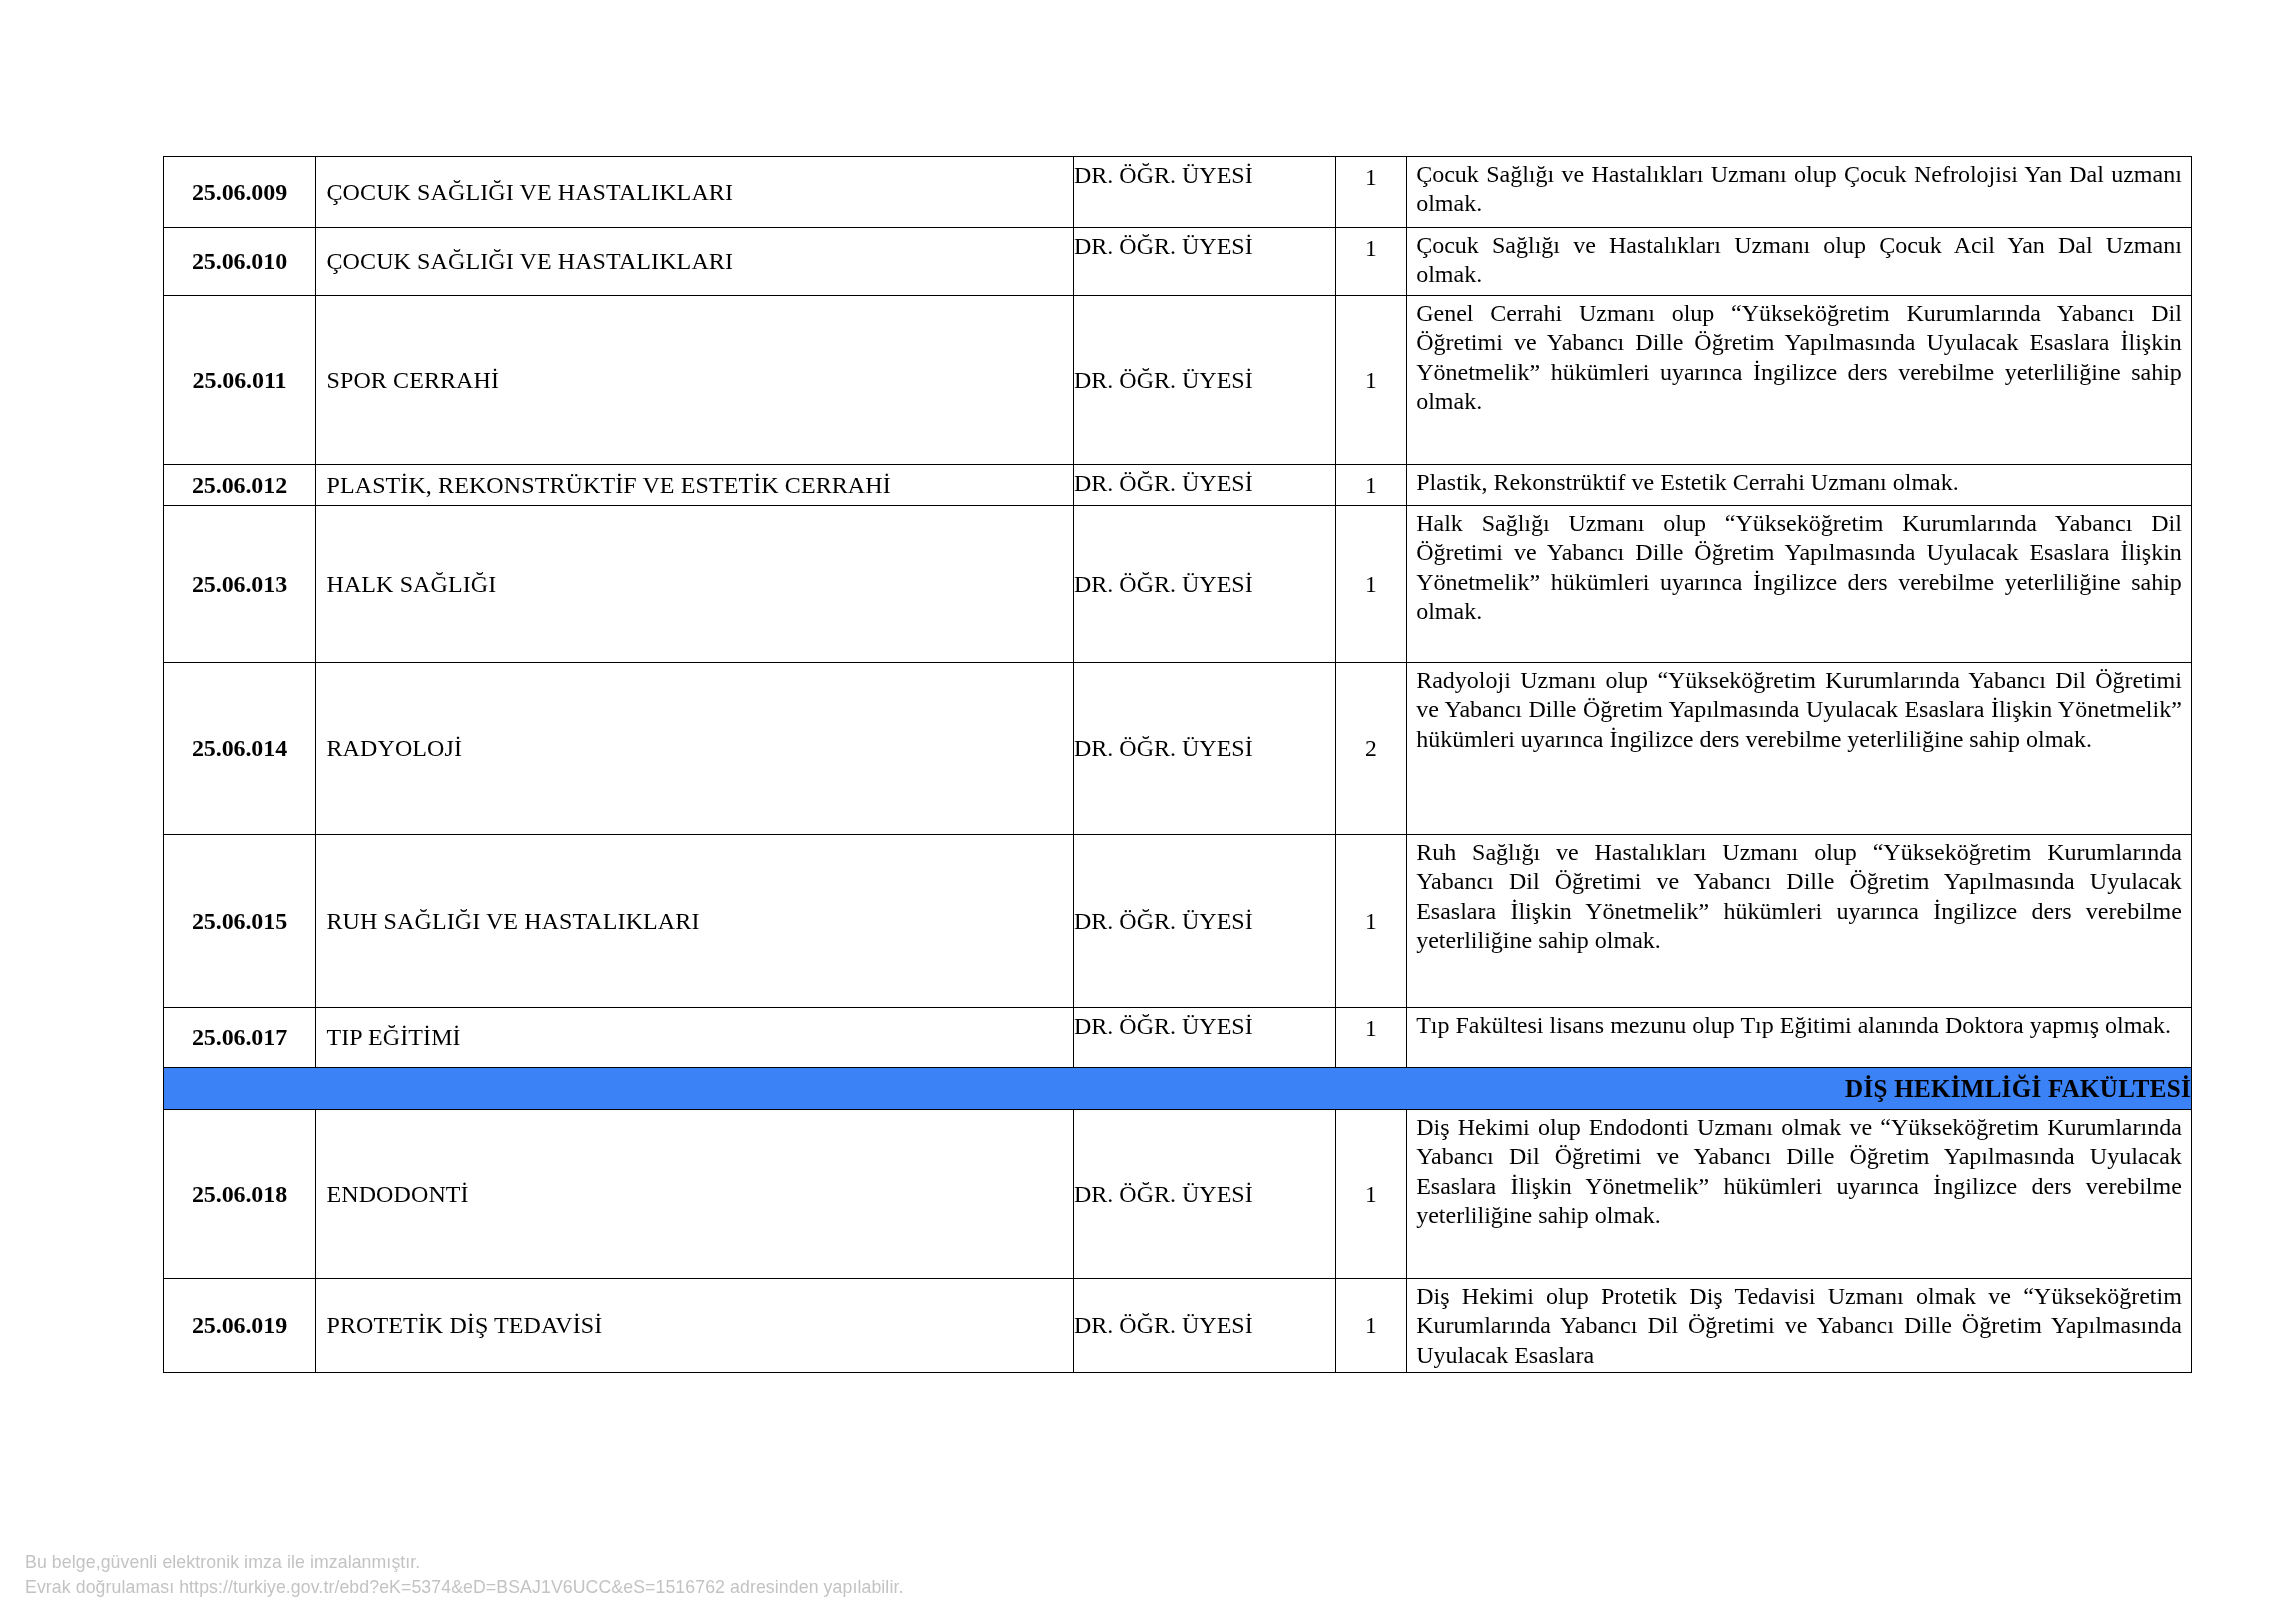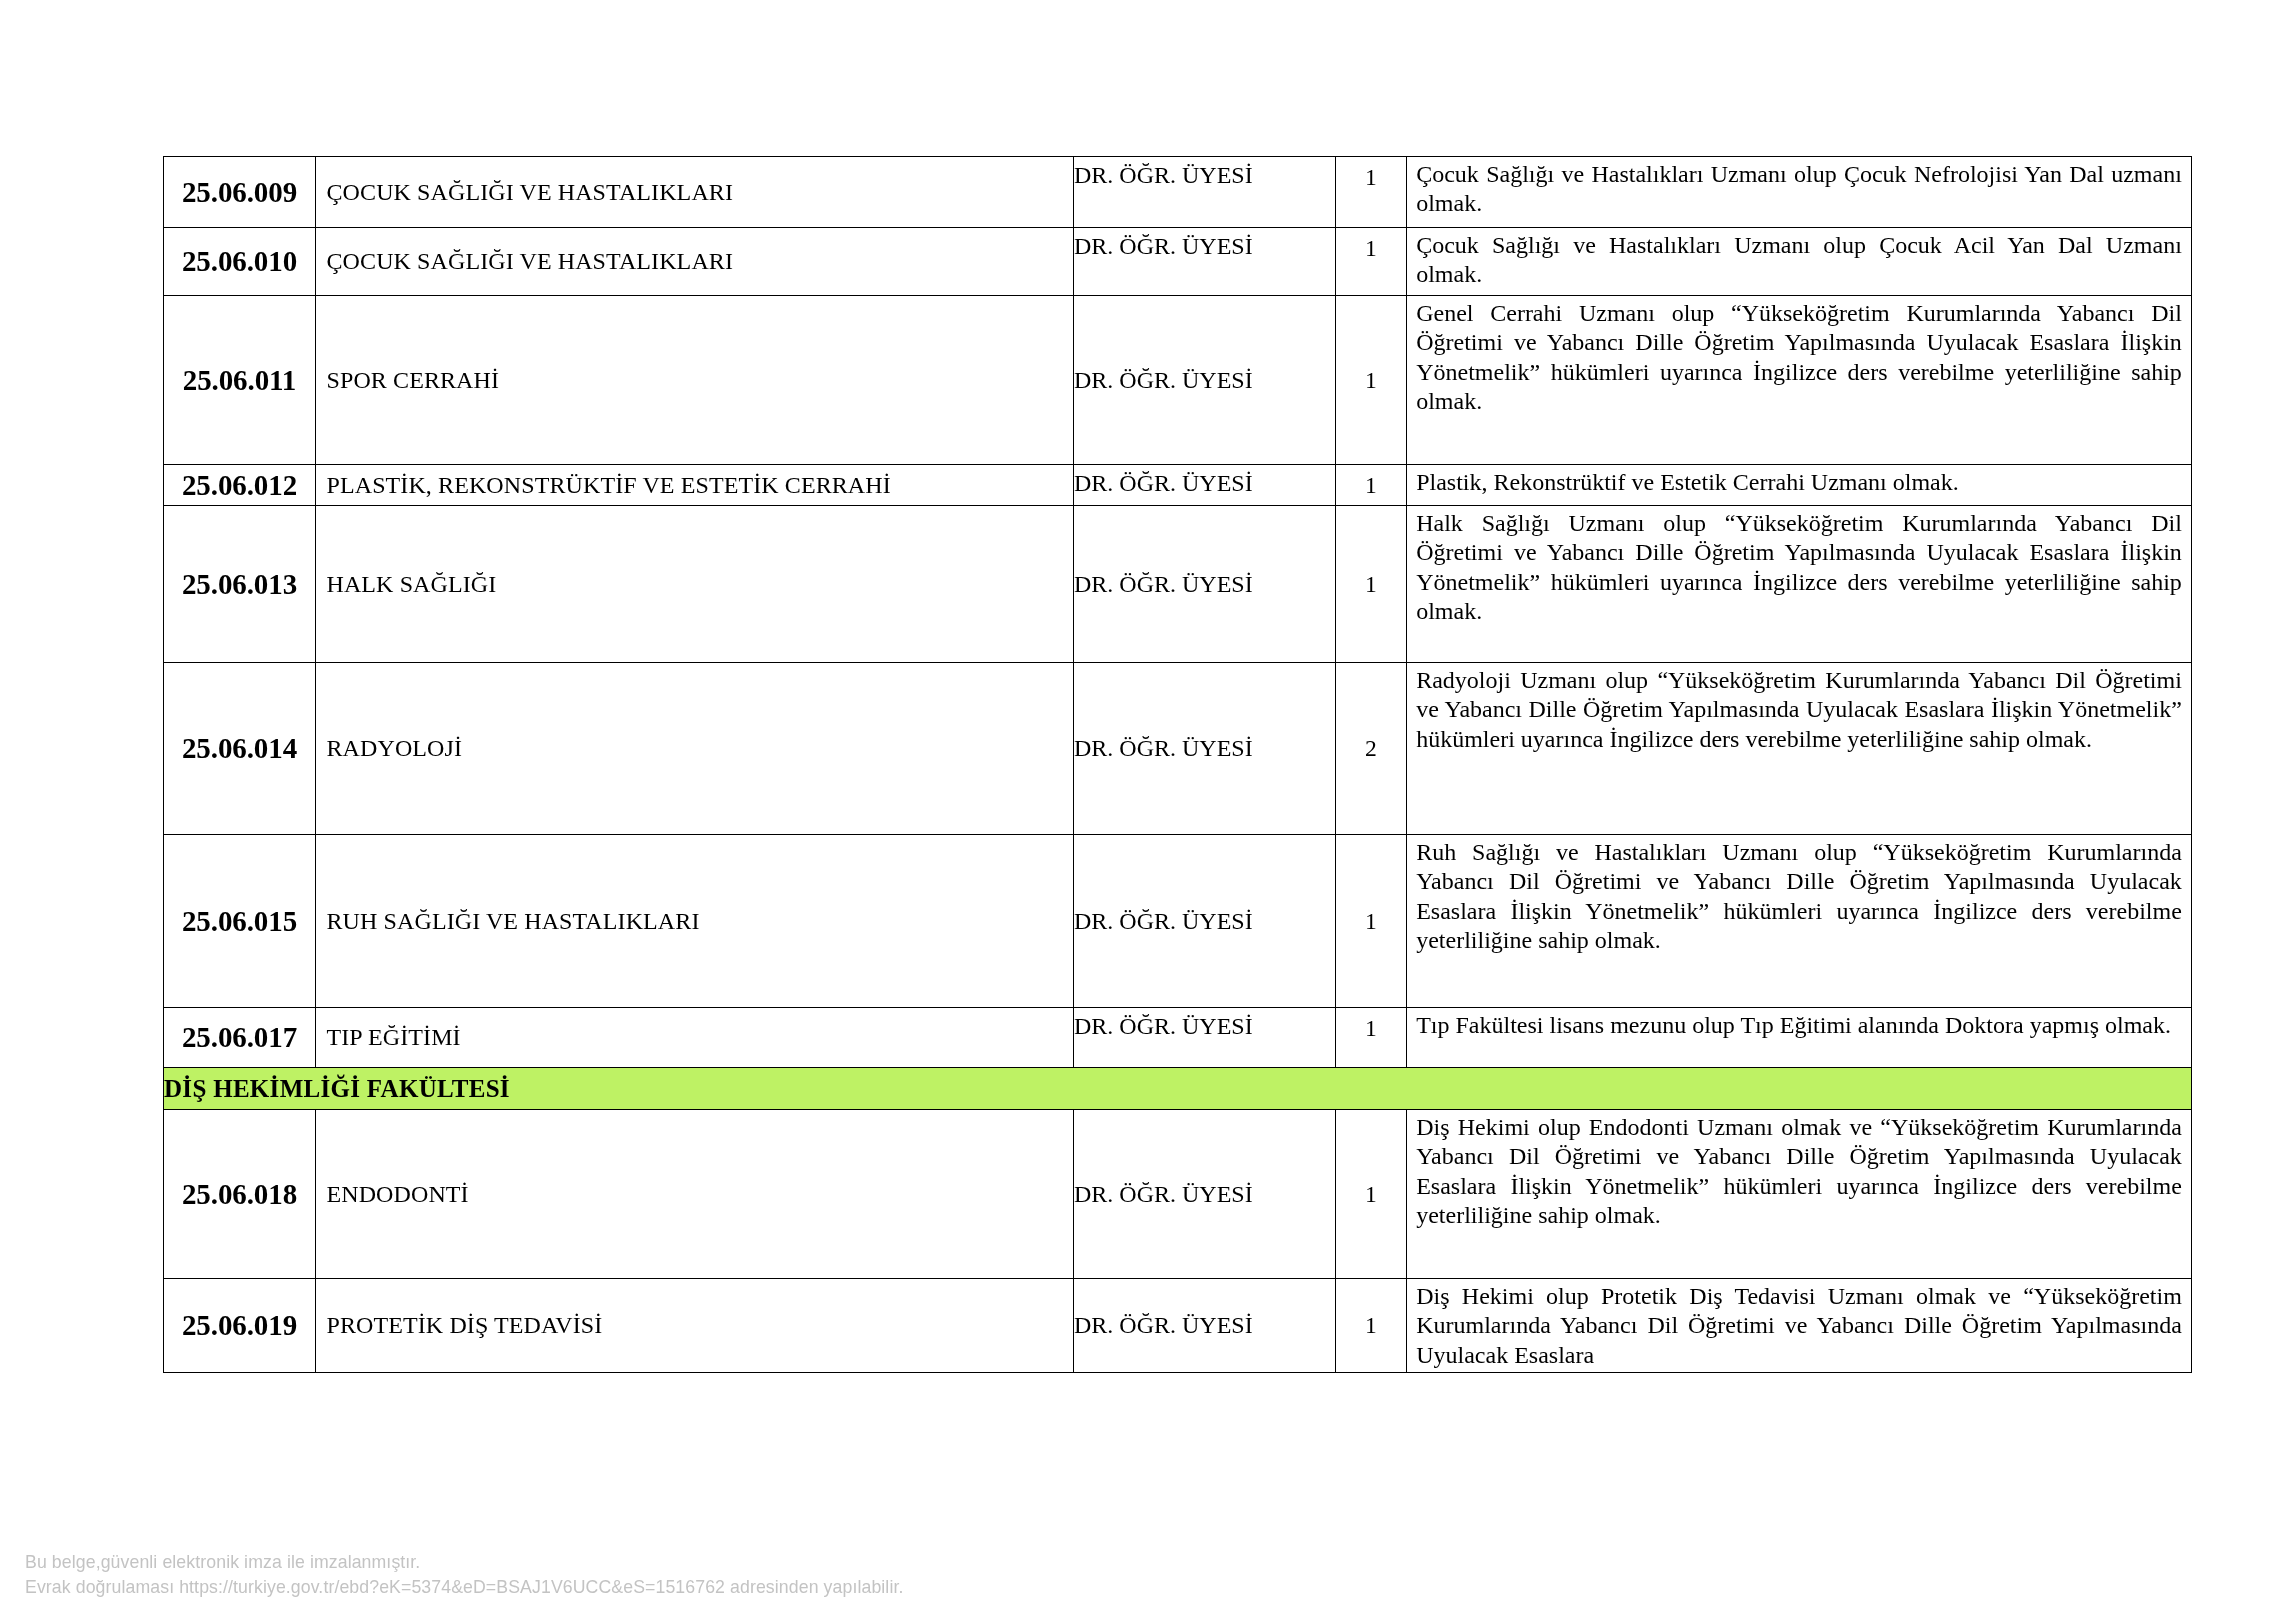--- a/index.html
+++ b/index.html
@@ -39,21 +39,21 @@
   }
 
   col.c-code  { width: 152px; }
   col.c-dept  { width: 758px; }
   col.c-title { width: 262px; }
   col.c-count { width: 71px; }
   col.c-desc  { width: 785px; }
 
   .cell-code {
     font-weight: bold;
-    font-size: 29px;
+    font-size: 24px;
     text-align: center;
     letter-spacing: -0.1px;
     white-space: nowrap;
   }
   .cell-dept {
     font-size: 24px;
     text-align: left;
     padding-left: 10.5px !important;
     letter-spacing: 0.1px;
   }
@@ -79,22 +79,22 @@
     hyphens: none;
   }
   
   tr.tall .cell-title,
   tr.tall .cell-count {
     vertical-align: middle !important;
     padding-top: 0 !important;
   }
 
   .section-head {
-    background: #bef264;
-    text-align: left;
+    background: #3b82f6;
+    text-align: right;
     font-weight: bold;
     font-size: 25px;
     letter-spacing: 0.3px;
     height: 41px;
   }
 
   
   #footer {
     position: absolute;
     left: 25px;

